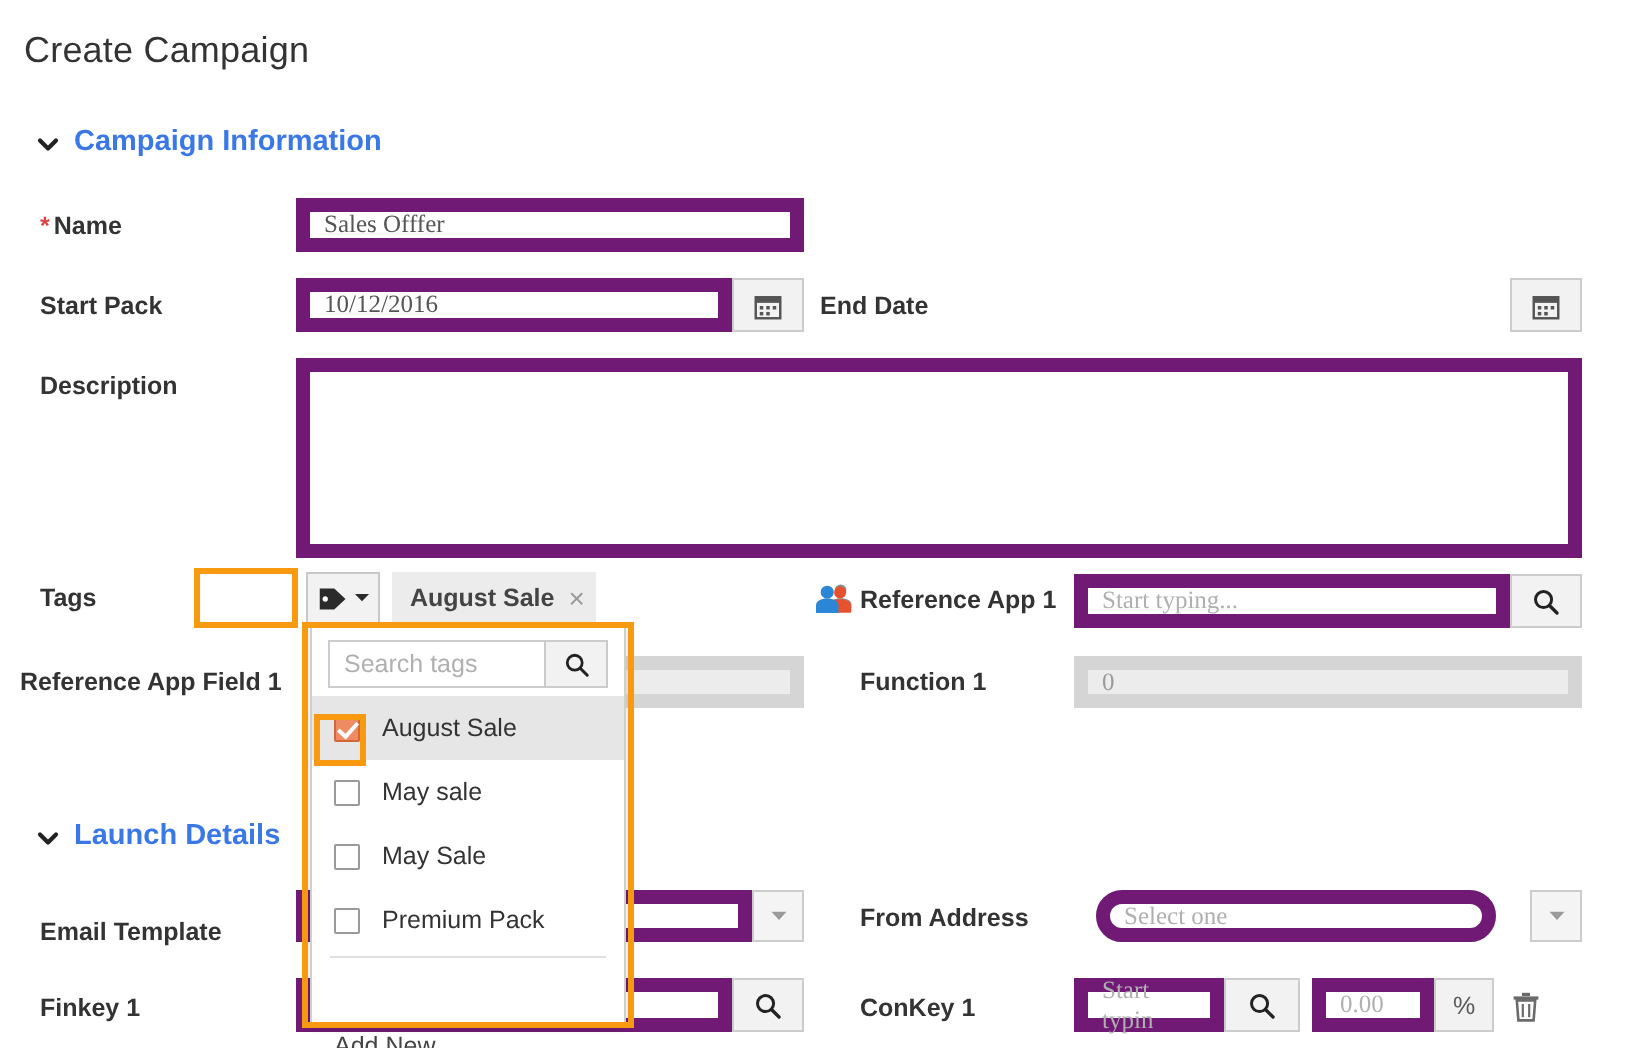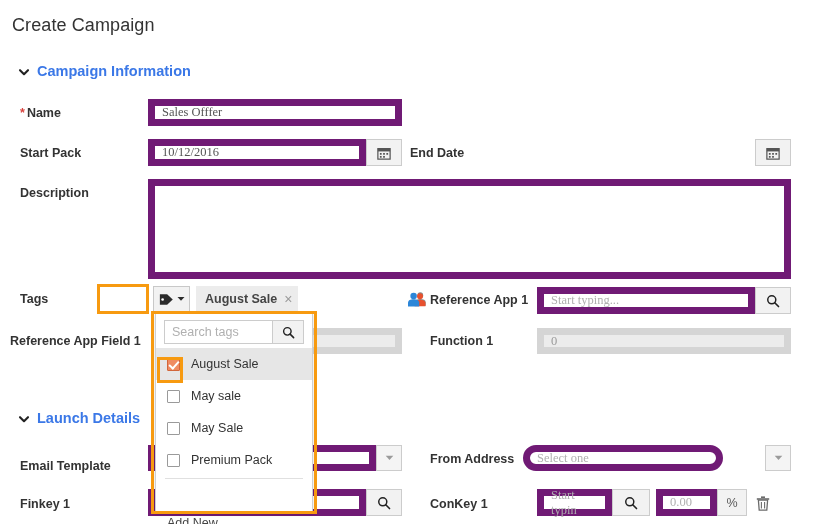--- a/index.html
+++ b/index.html
@@ -265,21 +265,21 @@
 
   <div class="lbl" style="left:20px; top:459px; width:120px;">Email Template</div>
   <div class="inp" style="left:148px; top:445px; width:228px; height:26px;"></div>
   <div class="addon flat" style="left:376px; top:445px; width:26px; height:26px;">
     <svg class="icn" width="9" height="6" viewBox="0 0 10 7">
       <path d="M0.6 1 L5 5.8 L9.4 1 Z" fill="#9a9a9a"></path>
     </svg>
   </div>
 
   <div class="lbl" style="left:430px; top:452px; width:103px;">From Address</div>
-  <div class="inp ph" style="left:523px; top:445px; width:200px; height:26px;border-radius:13px;">Select one</div>
+  <div class="inp ph" style="left:548px; top:445px; width:200px; height:26px;border-radius:13px;">Select one</div>
   <div class="addon flat" style="left:765px; top:445px; width:26px; height:26px;">
     <svg class="icn" width="9" height="6" viewBox="0 0 10 7">
       <path d="M0.6 1 L5 5.8 L9.4 1 Z" fill="#9a9a9a"></path>
     </svg>
   </div>
 
   <div class="lbl" style="left:20px; top:497px; width:120px;">Finkey 1</div>
   <div class="inp" style="left:148px; top:489px; width:218px; height:27px;"></div>
   <div class="addon" style="left:366px; top:489px; width:36px; height:27px;">
     <svg class="icn" width="14" height="14" viewBox="0 0 16 16">

